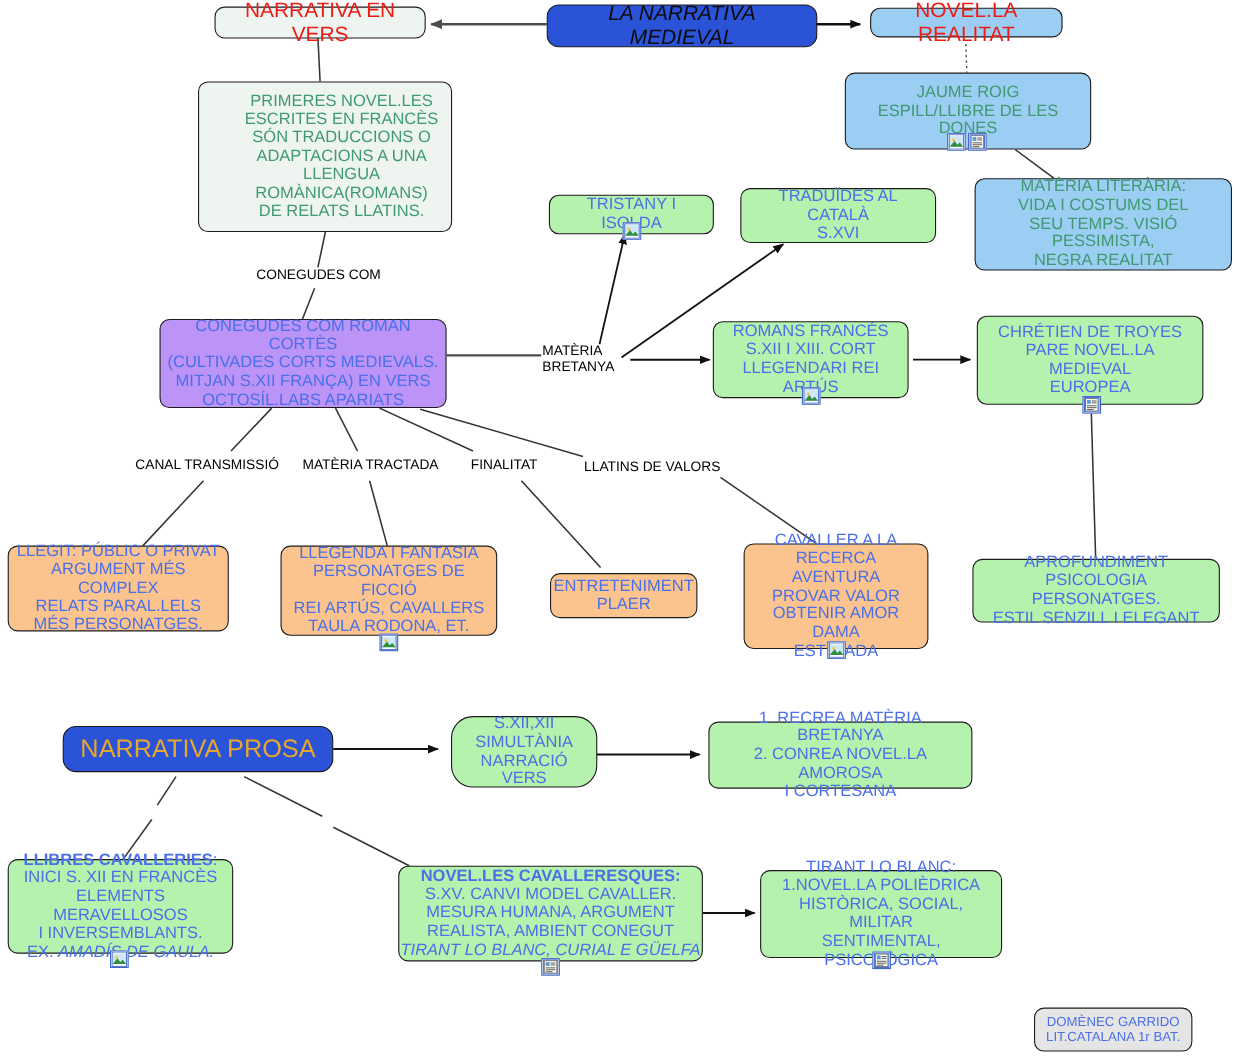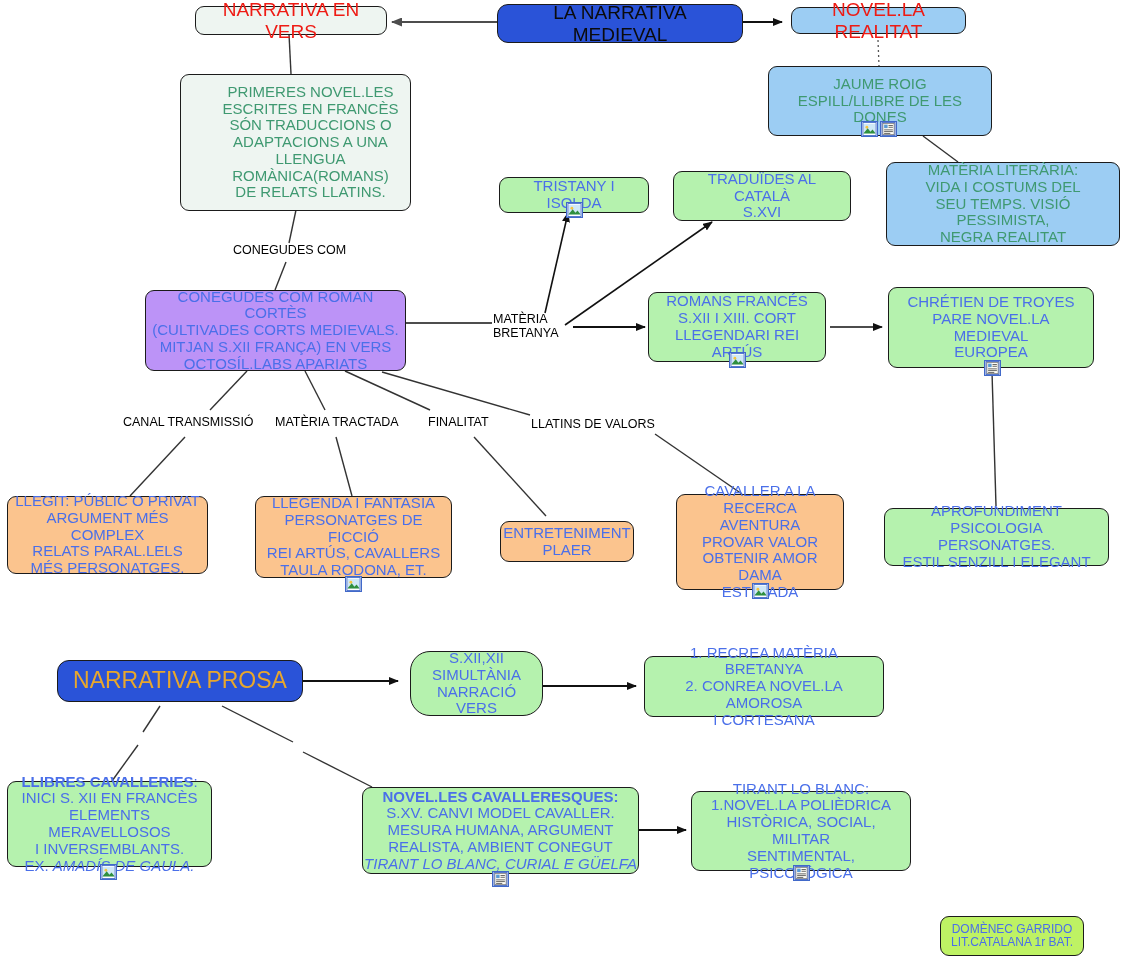--- a/index.html
+++ b/index.html
@@ -12,21 +12,21 @@
         line-height:1.12;z-index:5;}
   .node .txt{display:block;padding:3px 6px;width:100%;}
 
   
   .n-white   {background:#eef5f1;}
   .n-royal   {background:#2a53d8;}
   .n-lblue   {background:#9ccdf3;}
   .n-green   {background:#b5f2ae;}
   .n-purple  {background:#bc93f7;}
   .n-orange  {background:#fbc48e;}
-  .n-violet  {background:#bef264;}
+  .n-violet  {background:#e5e5e5;}
 
   
   .t-red   {color:#ee1b14;}
   .t-black {color:#0b0b0b;}
   .t-green {color:#3f9971;}
   .t-blue  {color:#4a6fe9;}
   .t-gold  {color:#e8a72c;}
 
   .big   {font-size:19px;}
   .med   {font-size:15px;}
@@ -105,21 +105,21 @@
     <line x1="222" y1="706" x2="293" y2="742" stroke="#333" stroke-width="1.4"></line>
     <line x1="303" y1="752" x2="372" y2="787" stroke="#333" stroke-width="1.4"></line>
 
     <line x1="639" y1="830" x2="686" y2="830" stroke="#111" stroke-width="1.8" marker-end="url(#ah)"></line>
   </svg>
 
   <div class="node n-white big t-red" style="left:195px;top:6px;width:192px;height:29px;">
     <span class="txt">NARRATIVA EN VERS</span>
   </div>
 
-  <div class="node n-royal big t-black" style="left:497px;top:4px;width:246px;height:39px;border-radius:11px;">
+  <div class="node n-royal big t-black" style="left:497px;top:4px;width:246px;height:39px;border-radius:11px;font-style:italic;">
     <span class="txt">LA NARRATIVA MEDIEVAL</span>
   </div>
 
   <div class="node n-lblue big t-red" style="left:791px;top:7px;width:175px;height:27px;">
     <span class="txt">NOVEL.LA REALITAT</span>
   </div>
 
   <div class="node n-white med t-green" style="left:180px;top:74px;width:231px;height:137px;white-space:pre-line;padding-left:30px;">
     <span class="txt">PRIMERES NOVEL.LES
 ESCRITES EN FRANCÈS

